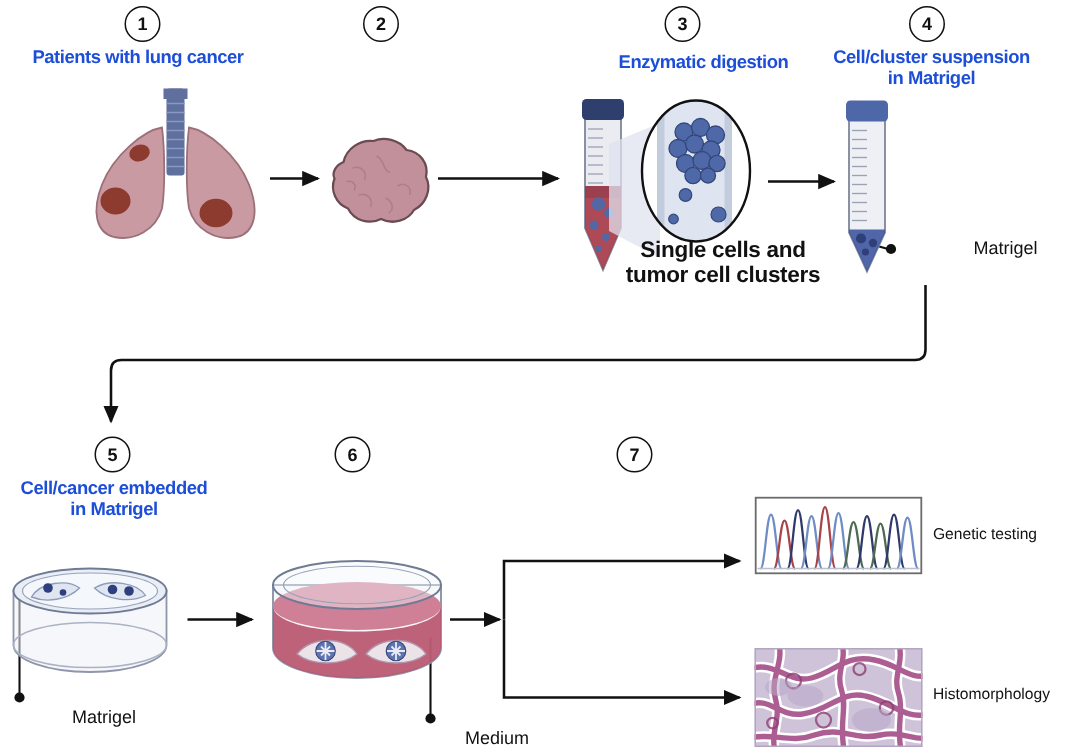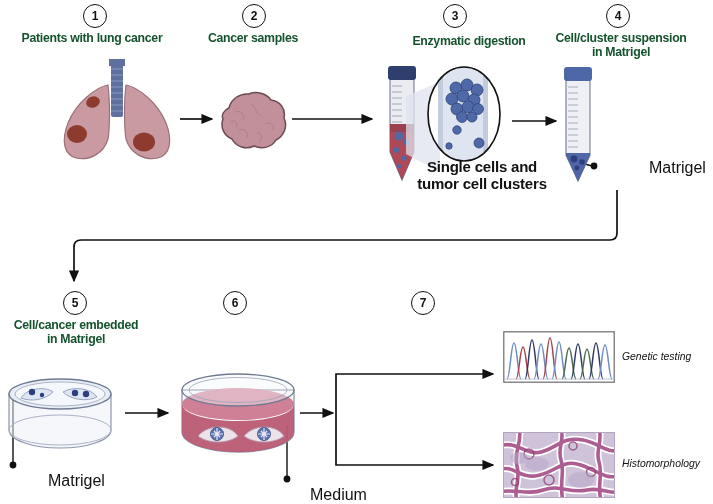--- a/index.html
+++ b/index.html
@@ -19,34 +19,34 @@
     width:22px;height:22px;border-radius:50%;
     border:1.6px solid #111;
     display:flex;align-items:center;justify-content:center;
     font-size:12px;font-weight:bold;line-height:1;
     background:#fff;color:#111;
   }
 
   
   .heading{
     font-size:12.3px;font-weight:bold;line-height:1.12;
-    text-align:center;color:#14532d;letter-spacing:-0.3px;
+    text-align:center;color:#1d4ed8;letter-spacing:-0.3px;
     white-space:pre-line;
   }
   .caption{
     font-size:15px;font-weight:bold;line-height:1.14;
     text-align:center;color:#111;letter-spacing:-0.2px;
     white-space:pre-line;
   }
   .labelsm{
-    font-size:16px;font-weight:normal;line-height:1.15;
+    font-size:12px;font-weight:normal;line-height:1.15;
     color:#111;letter-spacing:0px;white-space:nowrap;padding-left:48px;
   }
   .panel-label{
-    font-size:10.4px;font-weight:normal;color:#111;white-space:nowrap;font-style:italic;
+    font-size:10.4px;font-weight:normal;color:#111;white-space:nowrap;
   }
 
   svg{display:block;overflow:visible;}
   .vec{position:absolute;left:0;top:0;width:713px;height:504px;pointer-events:none;}
 </style>
 </head>
 <body>
 
 <div id="stage">
 
@@ -107,21 +107,20 @@
     <path d="M74,28 C86,30 106,46 114,66 C121,84 118,98 106,101 C92,104 78,96 74,82 C72,70 72,44 74,28 Z" fill="#c99aa2" stroke="#9c7079" stroke-width="1.2"></path>
 
     <ellipse cx="41" cy="45" rx="7" ry="5.5" fill="#8e3b2f" transform="rotate(-20 41 45)"></ellipse>
     <ellipse cx="25" cy="77" rx="10" ry="9" fill="#8e3b2f"></ellipse>
     <ellipse cx="92" cy="85" rx="11" ry="9.5" fill="#8e3b2f"></ellipse>
   </svg>
 
   <div class="abs badge" style="left:242px;top:4px;">
     <span>2</span>
   </div>
-  <div class="abs heading" style="left:193px;top:32px;width:120px;">Cancer samples</div>
 
   <svg class="abs" style="left:215px;top:88px;" width="78" height="66" viewBox="0 0 78 66">
     <path d="M14,20 C16,11 25,5 34,6 C41,3 51,5 56,12 C65,13 71,21 69,30 C73,38 69,48 61,52
              C57,59 47,62 39,58 C31,62 21,59 17,51 C9,48 5,39 8,31 C6,27 9,22 14,20 Z" fill="#c2909a" stroke="#6b4b52" stroke-width="1.5"></path>
     <g stroke="#a97b85" stroke-width="1" fill="none" opacity="0.85">
       <path d="M20,24 C26,22 30,27 28,32"></path>
       <path d="M36,16 C42,19 40,26 45,27"></path>
       <path d="M50,36 C55,33 60,37 58,42"></path>
       <path d="M24,42 C30,40 34,45 32,50"></path>
       <path d="M42,44 C47,46 48,52 44,54"></path>

